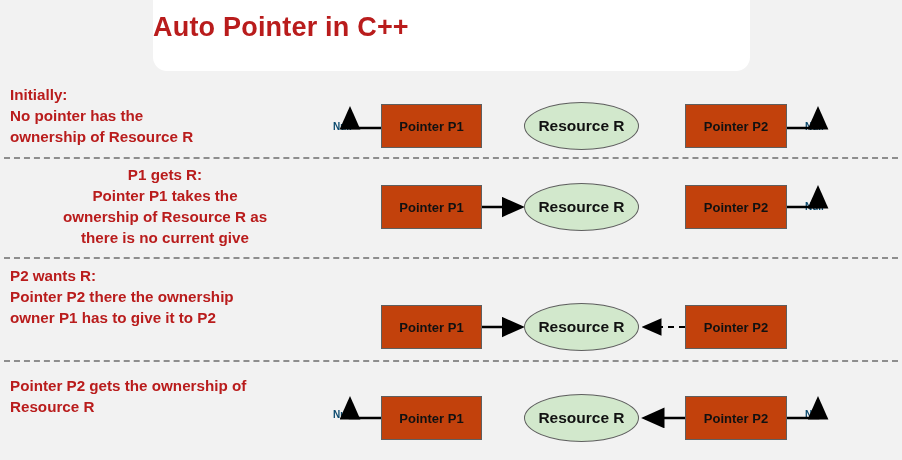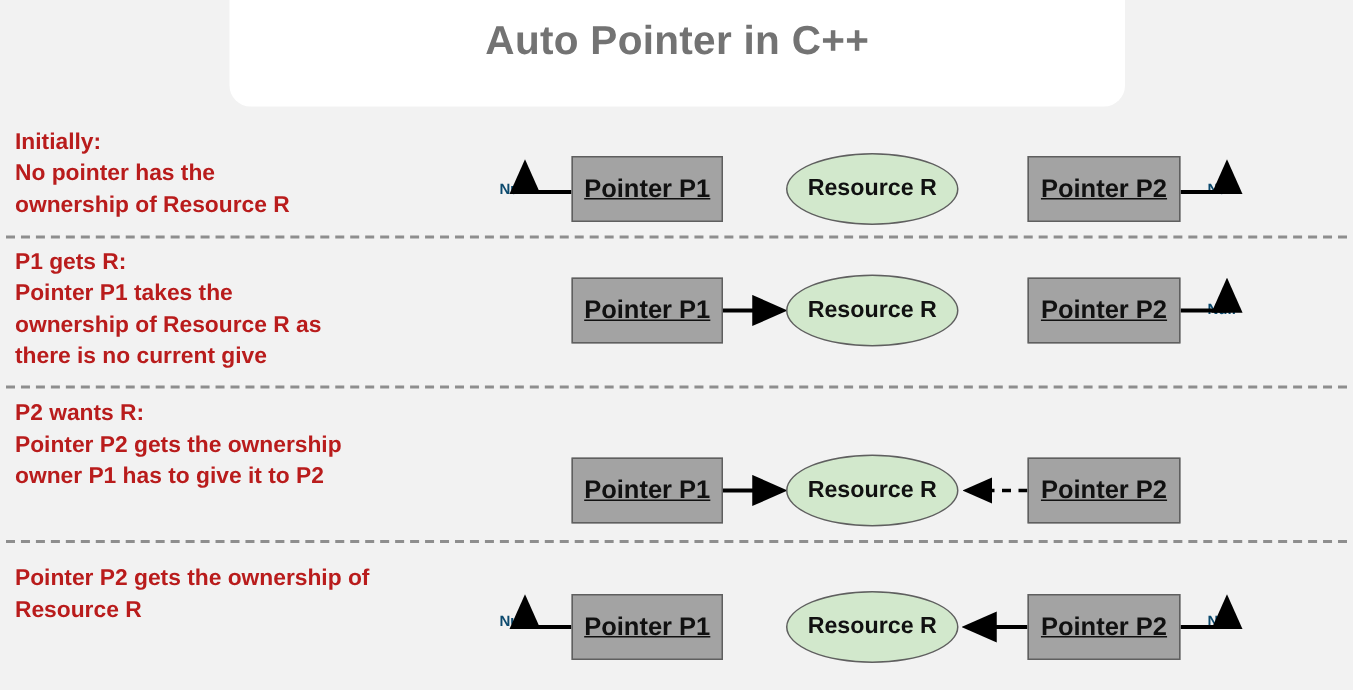--- a/index.html
+++ b/index.html
@@ -29,24 +29,24 @@
     height: 81px;
     background: #ffffff;
     border-radius: 0 0 14px 14px;
     box-sizing: border-box;
   }
   .title-text {
     position: absolute;
     left: 0;
     right: 0;
     top: 22px;
-    text-align: center;
+    text-align: left;
     font-size: 27px;
     font-weight: bold;
-    color: #737373;
+    color: #b91c1c;
     letter-spacing: 0.2px;
   }
 
   
   .row {
     position: absolute;
     left: 0;
     width: 902px;
   }
   .row-desc {
@@ -67,31 +67,30 @@
     position: absolute;
     left: 4px;
     width: 894px;
     height: 0;
     border-top: 2px dashed #8e8e8e;
   }
 
   
   .pbox {
     position: absolute;
-    background: #a3a3a3;
+    background: #c2410c;
     border: 1.6px solid #5f5f5f;
     box-sizing: border-box;
     display: flex;
     align-items: center;
     justify-content: center;
-    font-size: 17px;
+    font-size: 13px;
     font-weight: bold;
     color: #111111;
     white-space: nowrap;
-    text-decoration: underline;
   }
   .rbox {
     position: absolute;
     background: #d2e8cc;
     border: 1.6px solid #5f5f5f;
     border-radius: 50%;
     box-sizing: border-box;
     display: flex;
     align-items: center;
     justify-content: center;
@@ -147,21 +146,21 @@
       <path d="M787,44 L818,44 L818,26" stroke="#000" stroke-width="2.6" fill="none" marker-end="url(#ah1)"></path>
     </svg>
 
     <div class="pbox" style="left:381px;top:20px;width:101px;height:44px;">Pointer P1</div>
     <div class="rbox" style="left:524px;top:18px;width:115px;height:48px;">Resource R</div>
     <div class="pbox" style="left:685px;top:20px;width:102px;height:44px;">Pointer P2</div>
   </div>
 
   <div class="divider" style="top:157px;"></div>
 
-  <div class="row" style="top:164px;height:92px;">
+  <div class="row" style="top:164px;height:92px;text-align:center;">
     <div class="row-desc" style="top:0px;">
       <span class="desc-line">P1 gets R:</span>
       <span class="desc-line">Pointer P1 takes the</span>
       <span class="desc-line">ownership of Resource R as</span>
       <span class="desc-line">there is no current give</span>
     </div>
 
     <div class="null-label" style="left:805px;top:0px;">Null</div>
 
     <svg class="svg-layer" width="902" height="92">
@@ -179,21 +178,21 @@
     <div class="pbox" style="left:381px;top:21px;width:101px;height:44px;">Pointer P1</div>
     <div class="rbox" style="left:524px;top:19px;width:115px;height:48px;">Resource R</div>
     <div class="pbox" style="left:685px;top:21px;width:102px;height:44px;">Pointer P2</div>
   </div>
 
   <div class="divider" style="top:257px;"></div>
 
   <div class="row" style="top:265px;height:94px;">
     <div class="row-desc" style="top:0px;width:320px;">
       <span class="desc-line">P2 wants R:</span>
-      <span class="desc-line">Pointer P2 gets the ownership</span>
+      <span class="desc-line">Pointer P2 there the ownership</span>
       <span class="desc-line">owner P1 has to give it to P2</span>
     </div>
 
     <svg class="svg-layer" width="902" height="94">
       <defs>
         <marker id="ah3" markerWidth="9" markerHeight="9" refX="7.5" refY="4" orient="auto">
           <path d="M0,0 L9,4 L0,8 z" fill="#000"></path>
         </marker>
         <marker id="ah3b" markerWidth="9" markerHeight="9" refX="7.5" refY="4" orient="auto">
           <path d="M0,0 L9,4 L0,8 z" fill="#000"></path>

